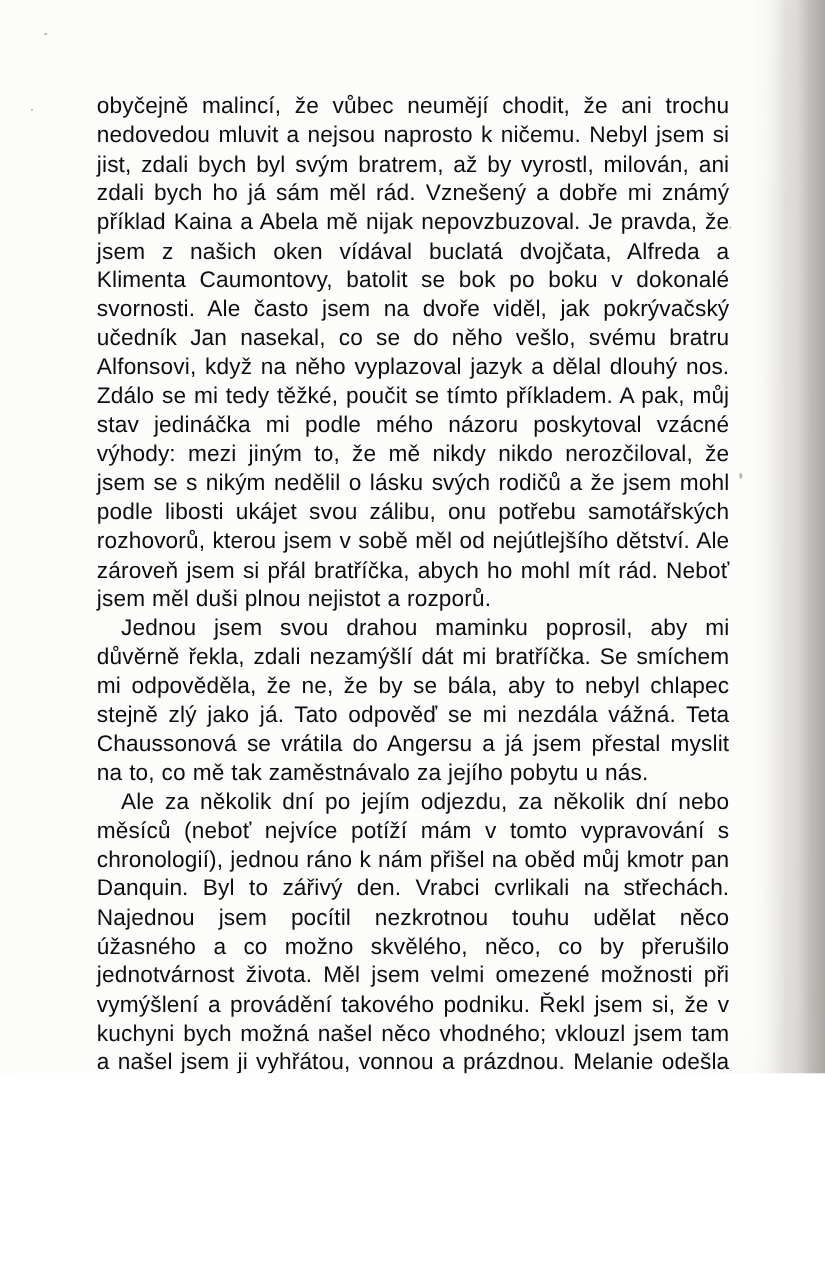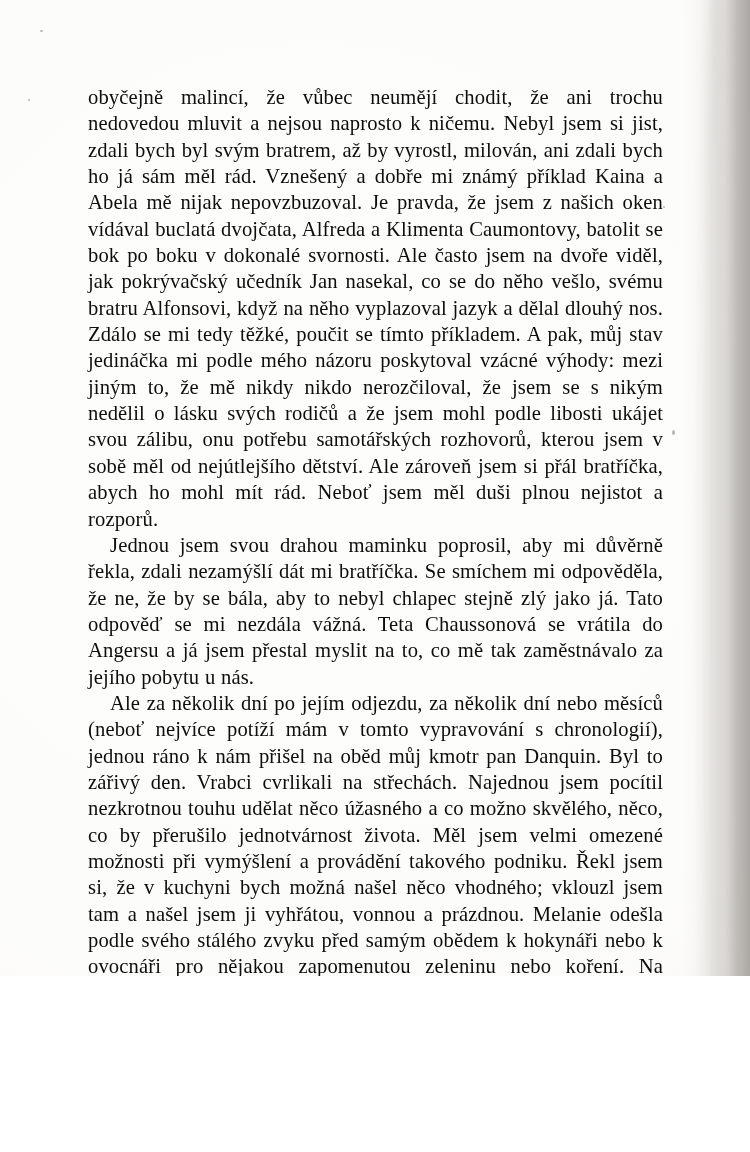--- a/index.html
+++ b/index.html
@@ -8,21 +8,21 @@
     background: #ffffff;
   }
 
   #page {
     position: relative;
     width: 750px;
     height: 976px;
     margin: 0 auto;
     background: #fdfdfc;
     overflow: hidden;
-    font-family: Liberation Serif, serif;
+    font-family: Liberation Sans, sans-serif;
     color: #0d0d0d;
   }
 
   
   #paper-tone {
     position: absolute;
     inset: 0;
     background:
       radial-gradient(ellipse 120% 90% at 42% 45%,
         rgba(255,255,255,0) 0%,

